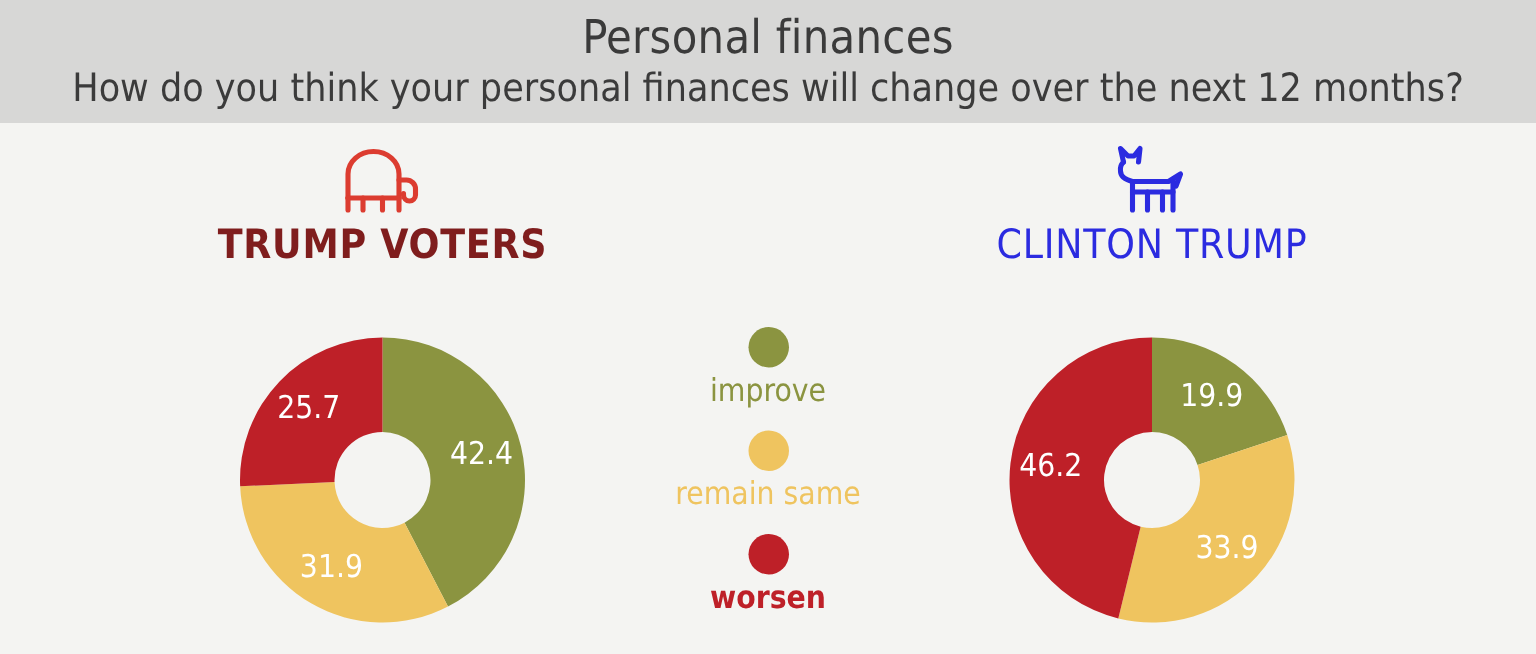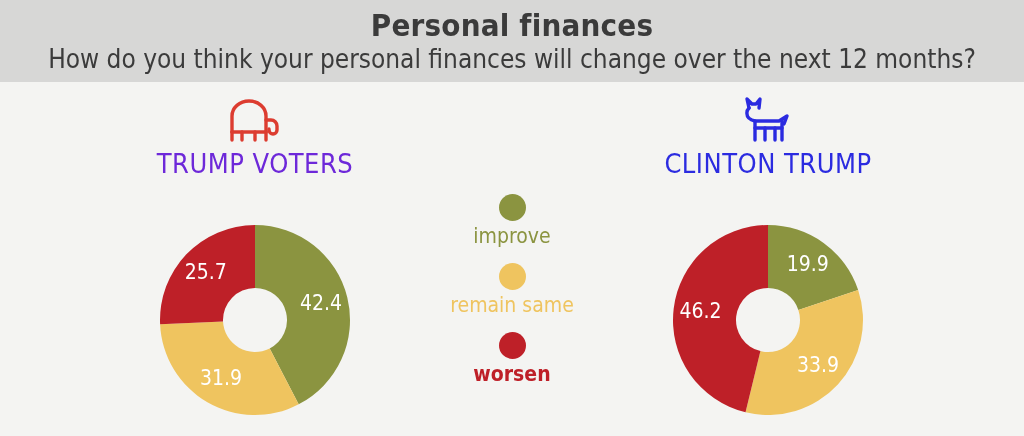--- a/index.html
+++ b/index.html
@@ -28,21 +28,21 @@
     top: 0;
     width: 1024px;
     height: 82px;
     background: #d7d7d6;
     text-align: center;
   }
   .header-title {
     margin: 0;
     padding-top: 6px;
     font-size: 31px;
-    font-weight: 700;
+    font-weight: 400;
     letter-spacing: 0.2px;
     color: #3b3b3b;
     line-height: 38px;
     font-stretch: condensed;
   }
   .header-subtitle {
     margin: 0;
     padding-top: 2px;
     font-size: 26px;
     font-weight: 400;
@@ -68,21 +68,21 @@
   }
   .party-name {
     margin: 0;
     padding-top: 6px;
     font-size: 27px;
     font-weight: 400;
     letter-spacing: 0.5px;
     line-height: 32px;
     font-stretch: condensed;
   }
-  .party-name.rep { color: #6d28d9; }
+  .party-name.rep { color: #7f1d1d; font-weight: bold; }
   .party-name.dem { color: #2b2be0; }
 
   .donut-wrap {
     position: absolute;
     top: 114px;
     left: 0;
     width: 330px;
     text-align: center;
   }
   .donut-svg { display: block; margin: 0 auto; overflow: visible; }
@@ -92,21 +92,21 @@
     font-family: "DejaVu Sans Condensed", "Liberation Sans Narrow", "Liberation Sans", sans-serif;
     font-stretch: condensed;
     text-anchor: middle;
     dominant-baseline: middle;
   }
 
   
   .legend {
     position: absolute;
     left: 412px;
-    top: 194px;
+    top: 218px;
     width: 200px;
     text-align: center;
   }
   .legend-item { margin-bottom: 14px; }
   .legend-dot {
     width: 27px;
     height: 27px;
     border-radius: 50%;
     margin: 0 auto 2px auto;
   }

